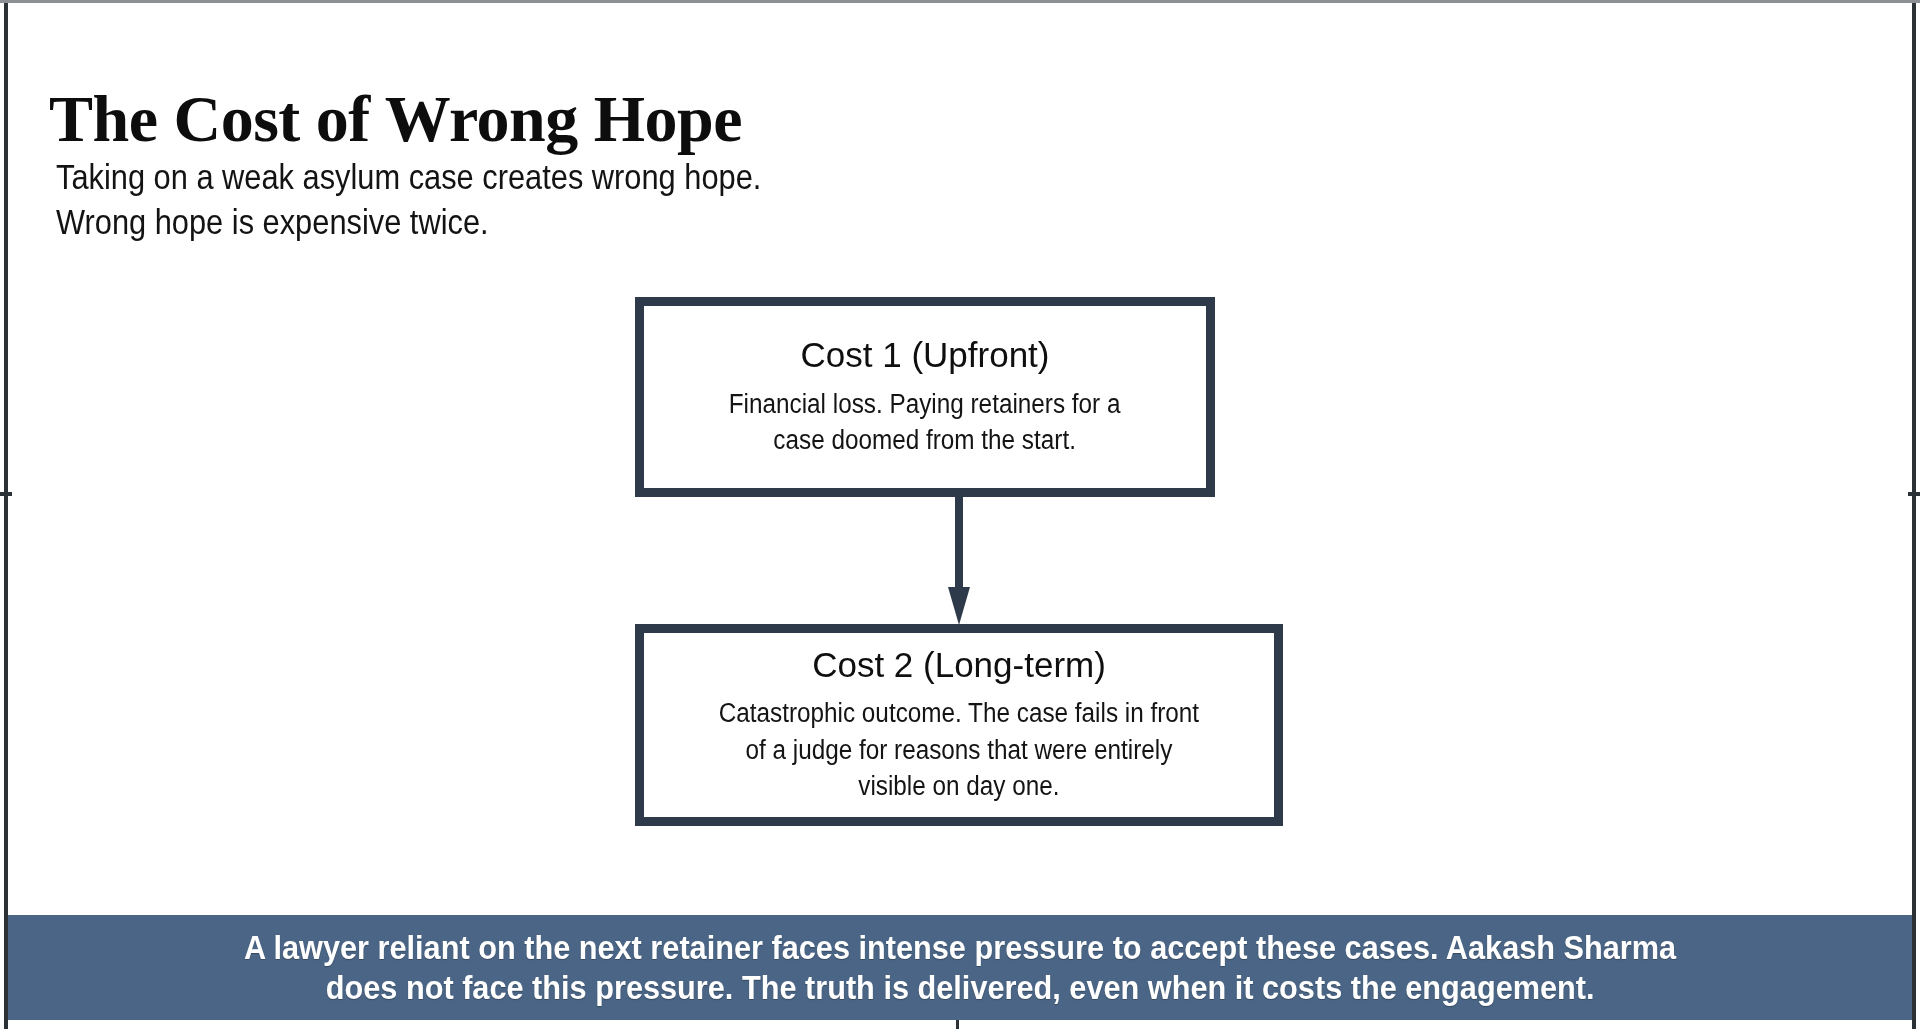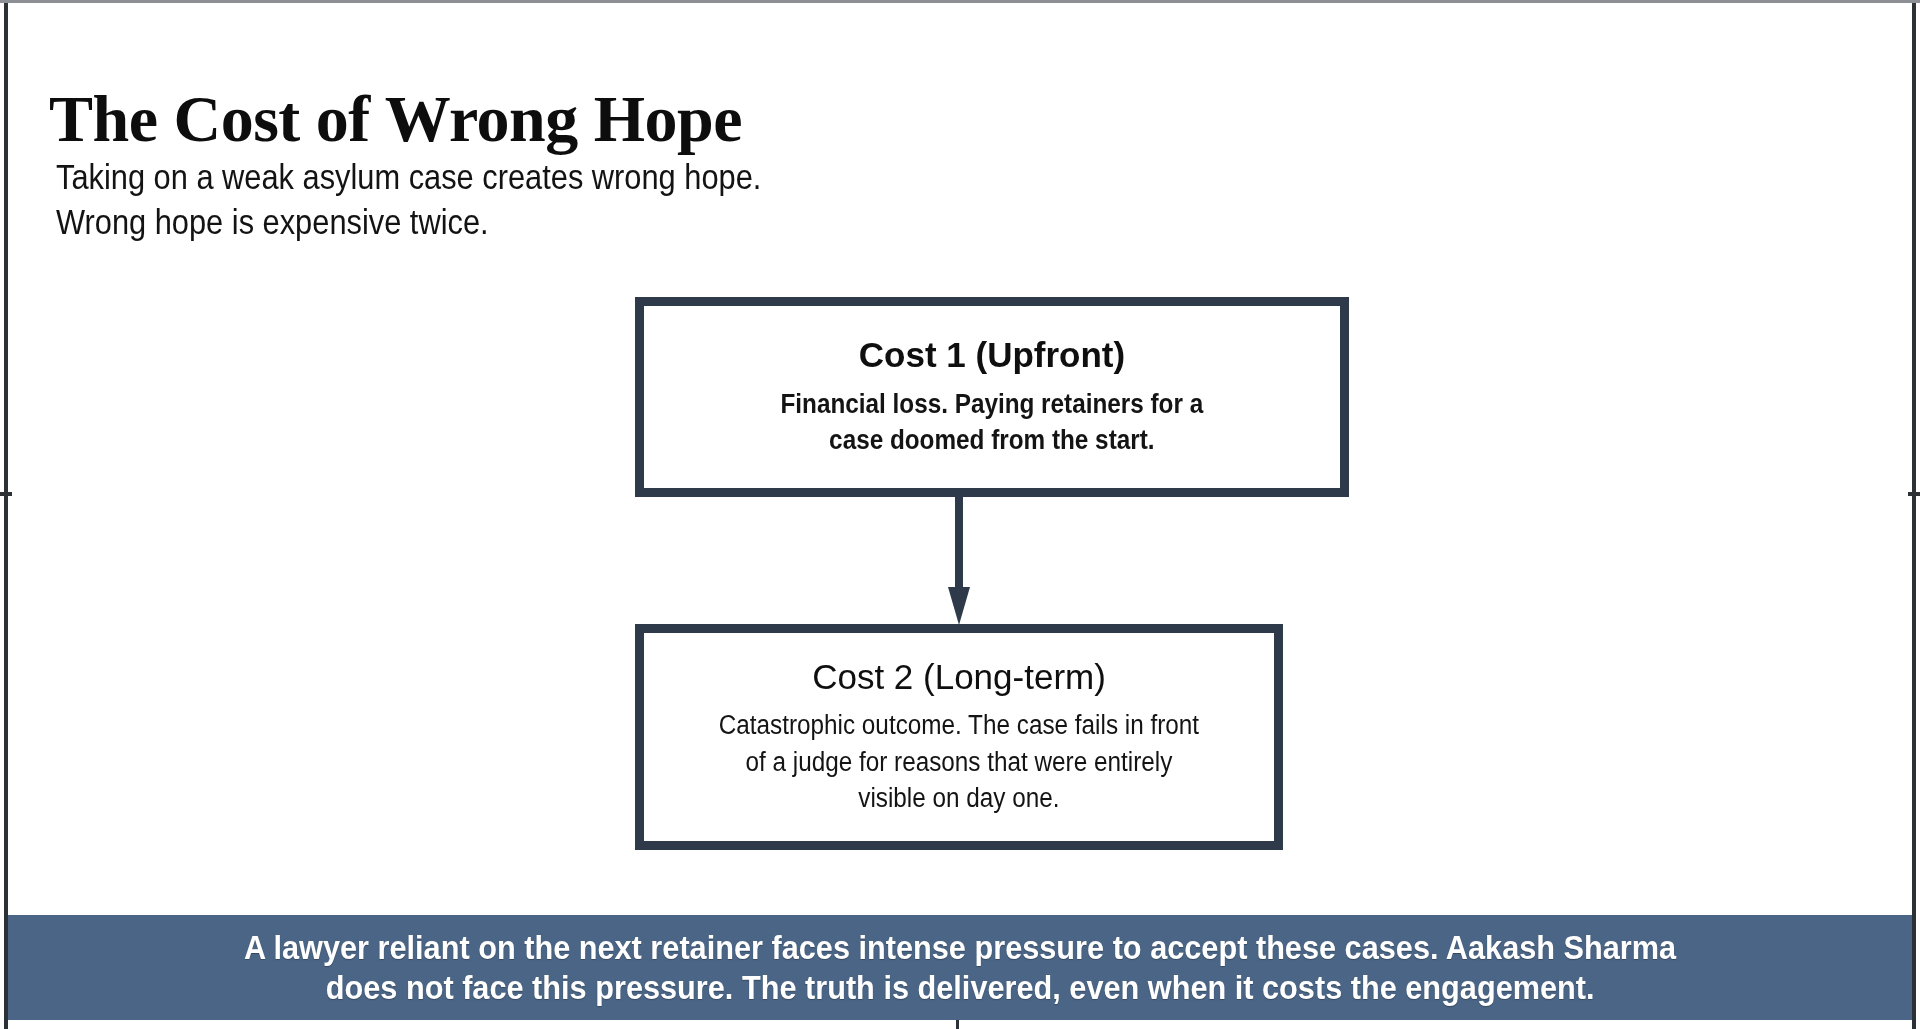--- a/index.html
+++ b/index.html
@@ -97,29 +97,28 @@
     border: 9px solid #2e3a4a;
     text-align: center;
     display: flex;
     flex-direction: column;
     align-items: center;
     justify-content: center;
   }
   #box-cost-1 {
     left: 635px;
     top: 297px;
-    width: 714px;
+    width: 580px;
     height: 200px;
-    font-weight: bold;
   }
   #box-cost-2 {
     left: 635px;
     top: 624px;
     width: 648px;
-    height: 226px;
+    height: 202px;
   }
 
   .box-heading {
     font-family: "Liberation Sans", sans-serif;
     font-size: 35px;
     color: #0f0f0f;
     line-height: 1.1;
     margin-bottom: 11px;
     white-space: nowrap;
   }

